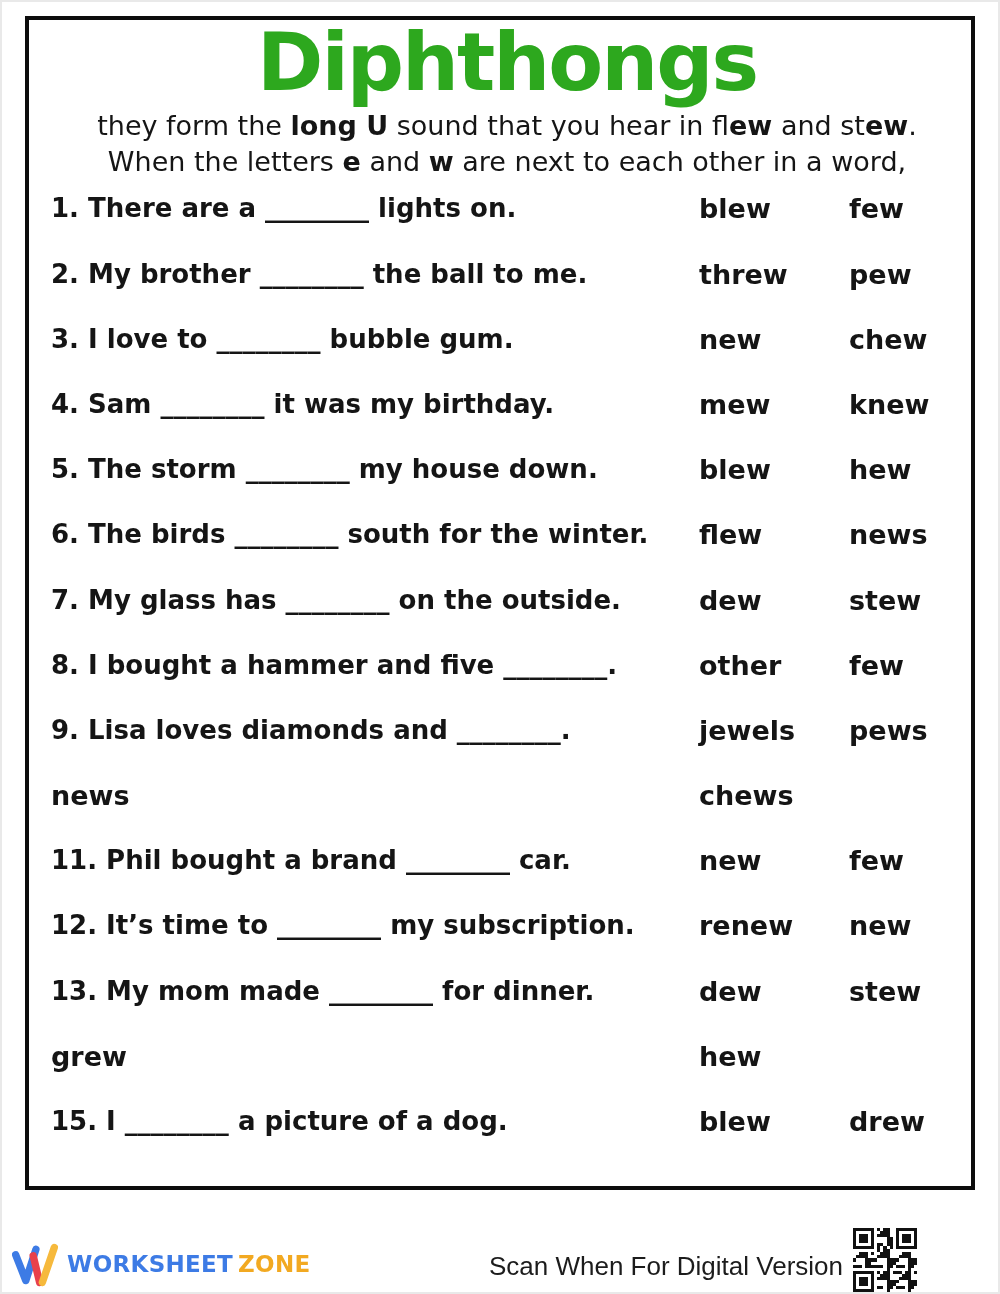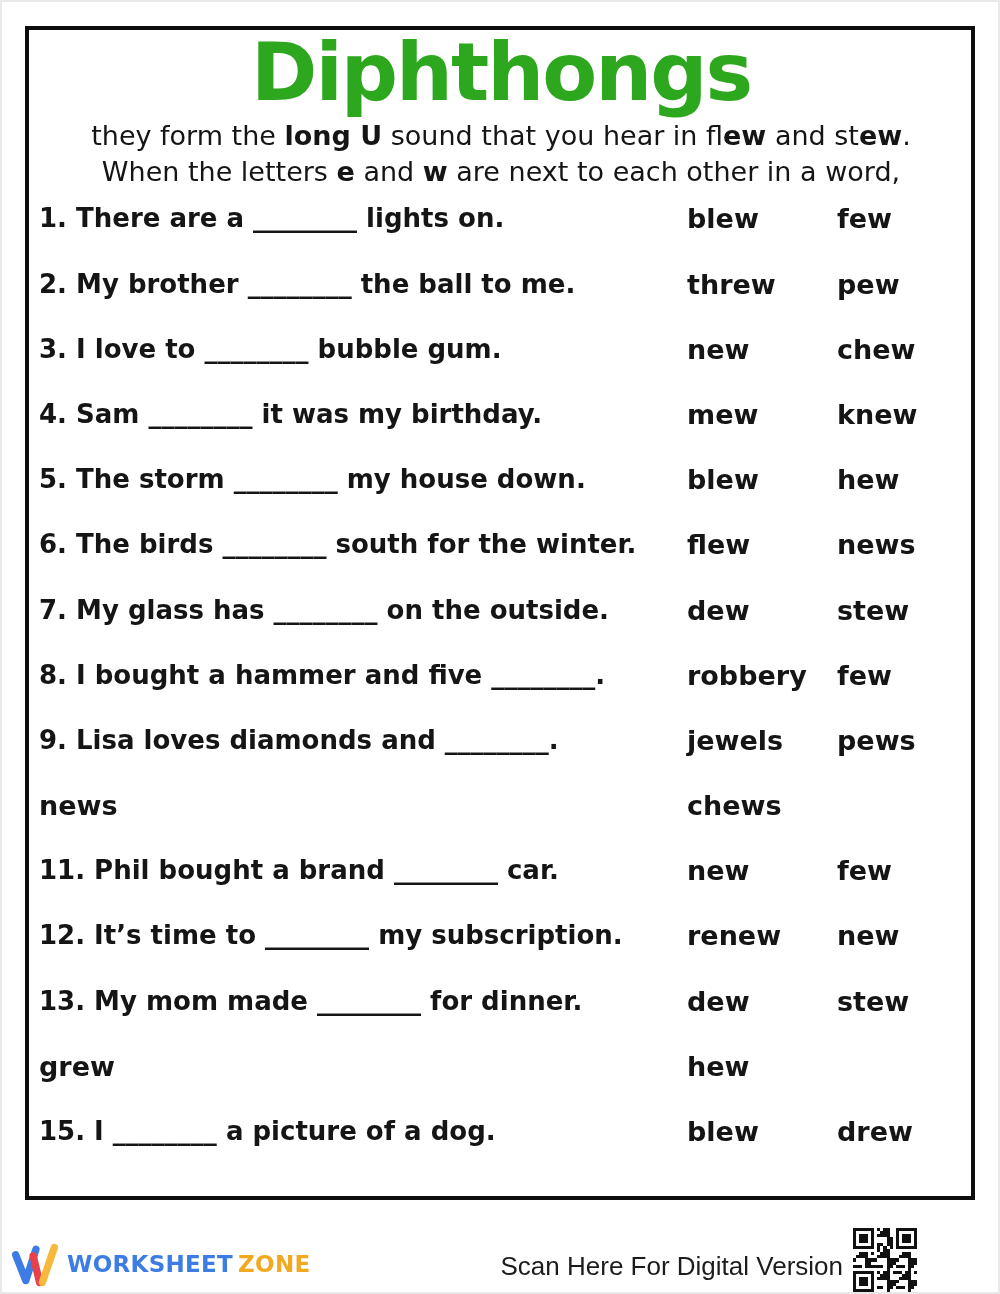--- a/index.html
+++ b/index.html
@@ -2,23 +2,23 @@
 <html><head>
 <meta charset="utf-8">
 <style>
   html,body{margin:0;padding:0;background:#fff;}
   .page{
     position:relative;width:1000px;height:1294px;background:#fff;
     font-family:"DejaVu Sans",sans-serif;color:#111;overflow:hidden;
     box-shadow:inset 0 0 0 2px #e9e9e9;
   }
   .sheet{
-    position:absolute;left:25px;top:26px;width:950px;height:1174px;
+    position:absolute;left:25px;top:16px;width:950px;height:1174px;
     border:4px solid #0d0d0d;box-sizing:border-box;
-    padding:2px 8px 0 10px;overflow:hidden;background:#fff;
+    padding:2px 8px 0 22px;overflow:hidden;background:#fff;
   }
   .title{
     margin:0;text-align:center;font-size:80px;line-height:1.02;
     font-weight:bold;letter-spacing:-2px;
   }
   .instr{margin-top:4px;text-align:center;font-size:27px;line-height:1.33;color:#151515;}
   .directions{text-align:center;font-size:27px;margin-top:8px;color:#151515;}
   .rows{margin-top:14px;font-weight:bold;}
   .row{display:grid;grid-template-columns:648px 150px auto;height:65.2px;align-items:start;}
   .sentence{font-size:26px;white-space:nowrap;color:#151515;}
@@ -72,21 +72,21 @@
           <div class="opt">flew</div>
           <div class="opt">news</div>
         </div>
         <div class="row">
           <div class="sentence">7. My glass has <span class="blank">________</span> on the outside.</div>
           <div class="opt">dew</div>
           <div class="opt">stew</div>
         </div>
         <div class="row">
           <div class="sentence">8. I bought a hammer and five <span class="blank">________</span>.</div>
-          <div class="opt">robbery</div>
+          <div class="opt">other</div>
           <div class="opt">few</div>
         </div>
         <div class="row">
           <div class="sentence">9. Lisa loves diamonds and <span class="blank">________</span>.</div>
           <div class="opt">jewels</div>
           <div class="opt">pews</div>
         </div>
         <div class="row">
           <div class="opt">news</div>
           <div class="opt">chews</div>
@@ -125,21 +125,21 @@
           <path d="M4 15 L15 43 L26 9" stroke="#3D7BE5" stroke-width="8" stroke-linecap="round" stroke-linejoin="round"></path>
           <path d="M23 16 L30 45" stroke="#E8414B" stroke-width="8" stroke-linecap="round"></path>
           <path d="M33 45 L46 7" stroke="#F6B93C" stroke-width="8" stroke-linecap="round"></path>
         </svg>
       </span>
       <span class="brand-text">
         <span style="color: rgb(61, 123, 229);">WORKSHEET</span><span style="margin-left: 5px; color: rgb(242, 169, 33);">ZONE</span>
       </span>
     </div>
     <div class="scan-group">
-      <span class="scan-text">Scan Here For Digital Version</span>
+      <span class="scan-text">Scan When For Digital Version</span>
       <span class="qr">
         <svg id="qr-svg" width="64" height="64" viewBox="0 0 21 21" shape-rendering="crispEdges">
             <rect x="0" y="0" width="21" height="21" fill="#fff"></rect>
             <rect x="0" y="0" width="7" height="7" fill="#111111"></rect>
             <rect x="1" y="1" width="5" height="5" fill="#fff"></rect>
             <rect x="2" y="2" width="3" height="3" fill="#111111"></rect>
             <rect x="14" y="0" width="7" height="7" fill="#111111"></rect>
             <rect x="15" y="1" width="5" height="5" fill="#fff"></rect>
             <rect x="16" y="2" width="3" height="3" fill="#111111"></rect>
             <rect x="0" y="14" width="7" height="7" fill="#111111"></rect>

